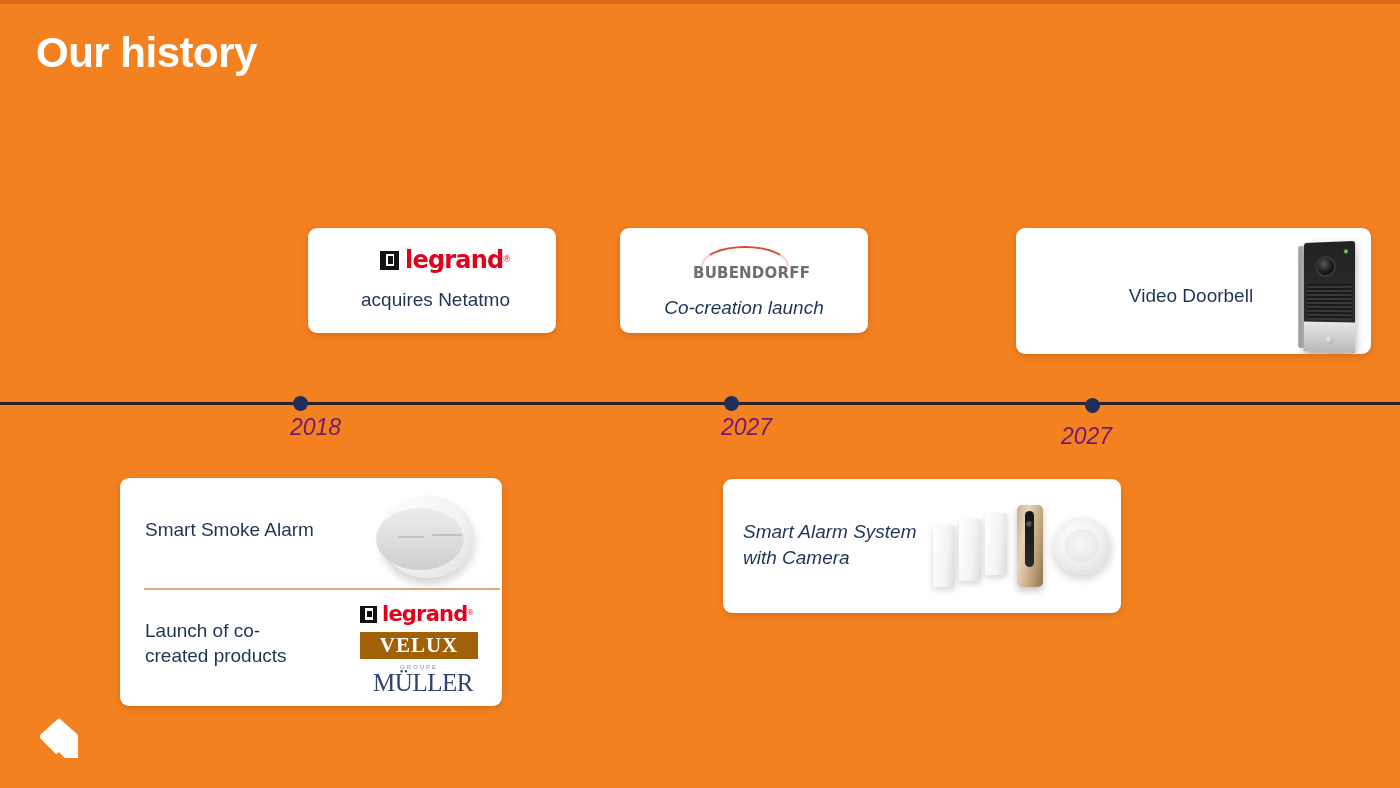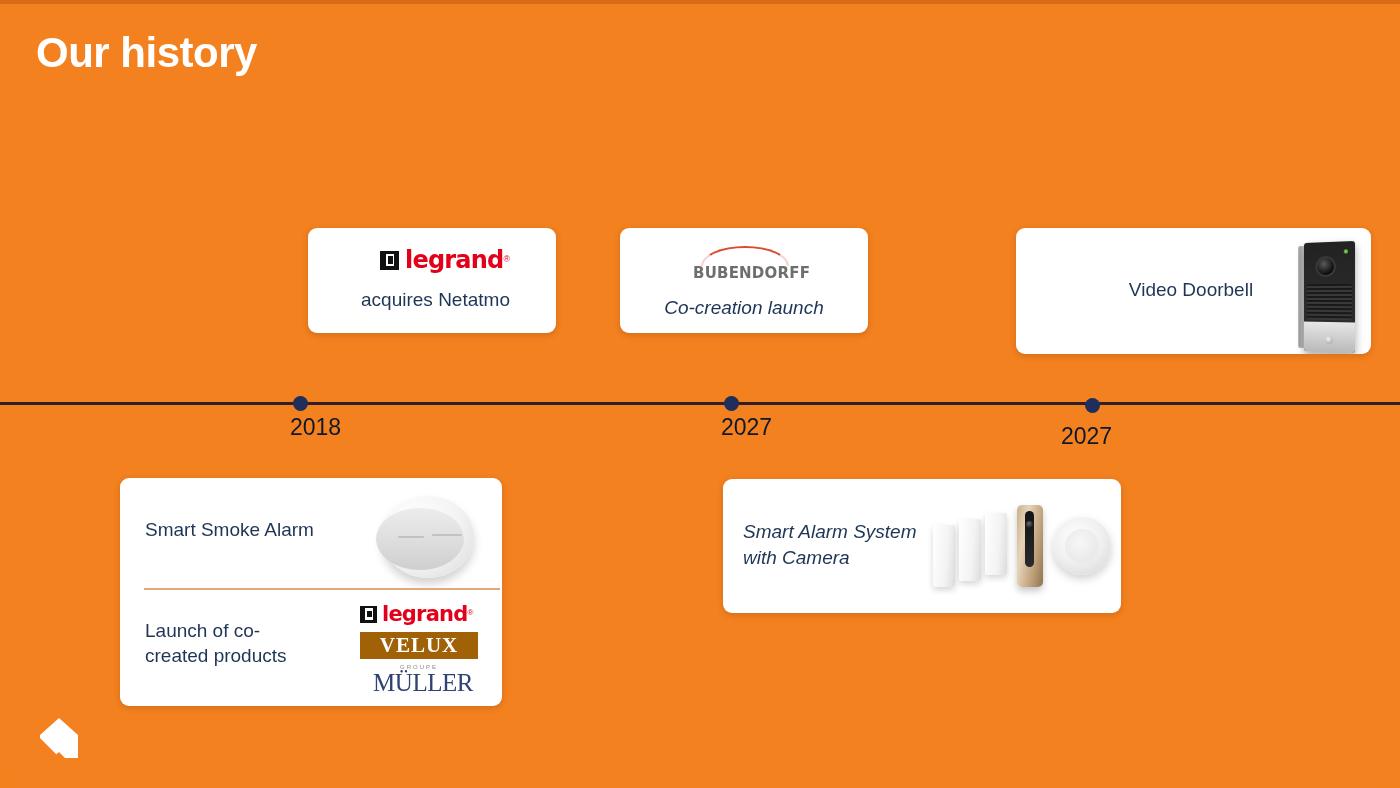--- a/index.html
+++ b/index.html
@@ -15,21 +15,21 @@
   
   #title{
     position:absolute;left:36px;top:30px;
     font-size:42px;font-weight:bold;color:#ffffff;
     letter-spacing:-0.5px;line-height:1.1;
   }
 
   
   #axis{position:absolute;left:0;top:402px;width:1400px;height:3px;background:#2E1F2B;}
   .tl-dot{position:absolute;width:15px;height:15px;border-radius:50%;background:#1F2E5A;}
-  .tl-year{position:absolute;font-size:23px;color:#0f172a;}
+  .tl-year{position:absolute;font-size:23px;color:#701a75;font-style:italic;}
 
   
   .card{
     position:absolute;background:#ffffff;border-radius:9px;
     box-shadow:0 2px 6px rgba(90,40,0,.22);
     overflow:hidden;
   }
   .card-label{
     position:absolute;color:#1F3556;font-size:19px;line-height:1.3;
   }
@@ -211,21 +211,21 @@
     <div id="bub-arc">
         <i></i>
       </div>
     <div id="bub-word">BUBENDORFF</div>
   </div>
 
   <div class="card-label" style="left:620px;top:296px;width:248px;text-align:center;font-style:italic;">Co-creation launch</div>
 
   <div class="card" style="left:1016px;top:228px;width:355px;height:126px;">
 
-    <div class="card-label" style="left:80px;top:50px;width:190px;text-align:center;">Video Doorbell</div>
+    <div class="card-label" style="left:80px;top:56px;width:190px;text-align:center;">Video Doorbell</div>
 
     <div id="doorbell">
       <div class="side"></div>
       <div class="body">
         <div class="lens"></div>
         <div class="led"></div>
         <div class="grille"></div>
         <div class="plate"></div>
         <div class="btn"></div>
       </div>

